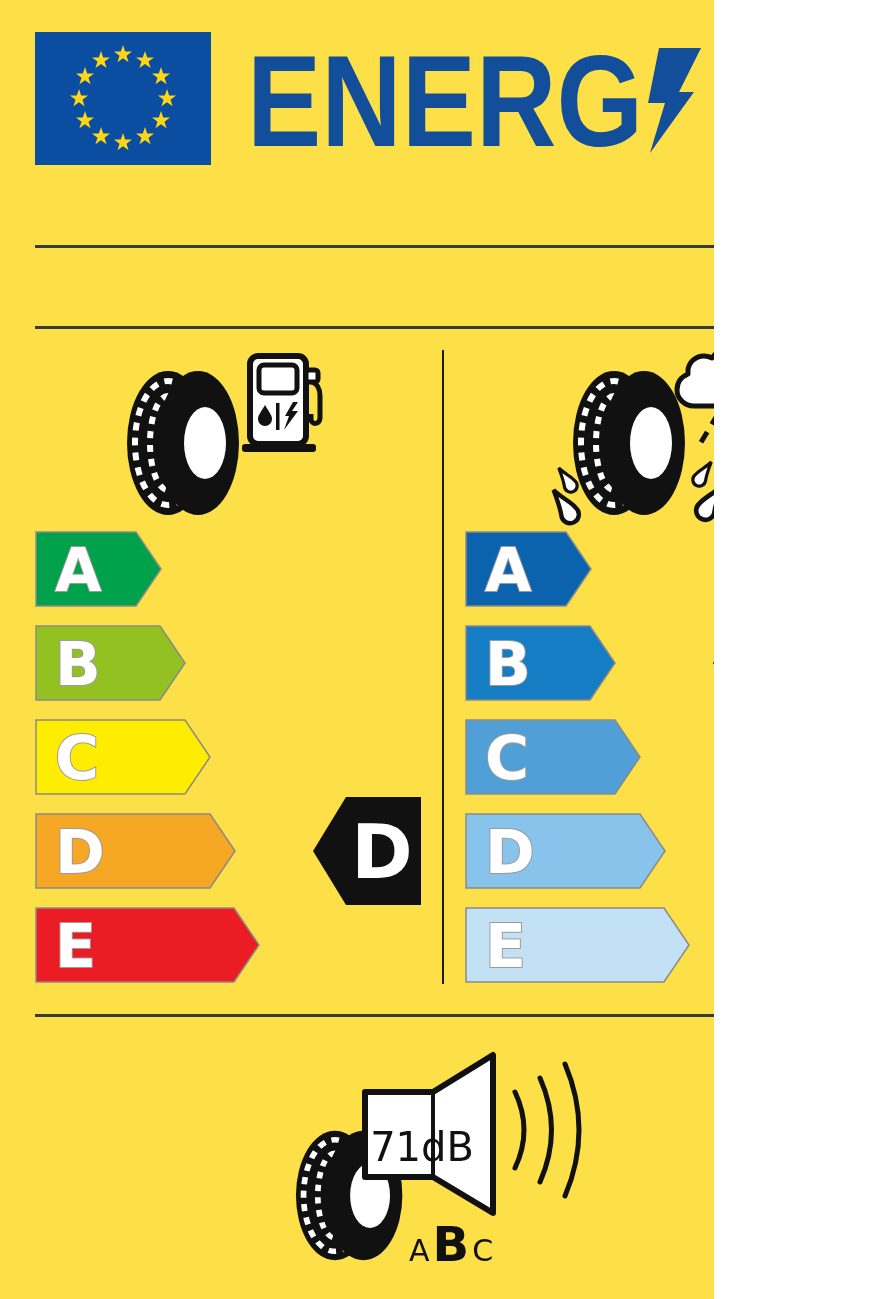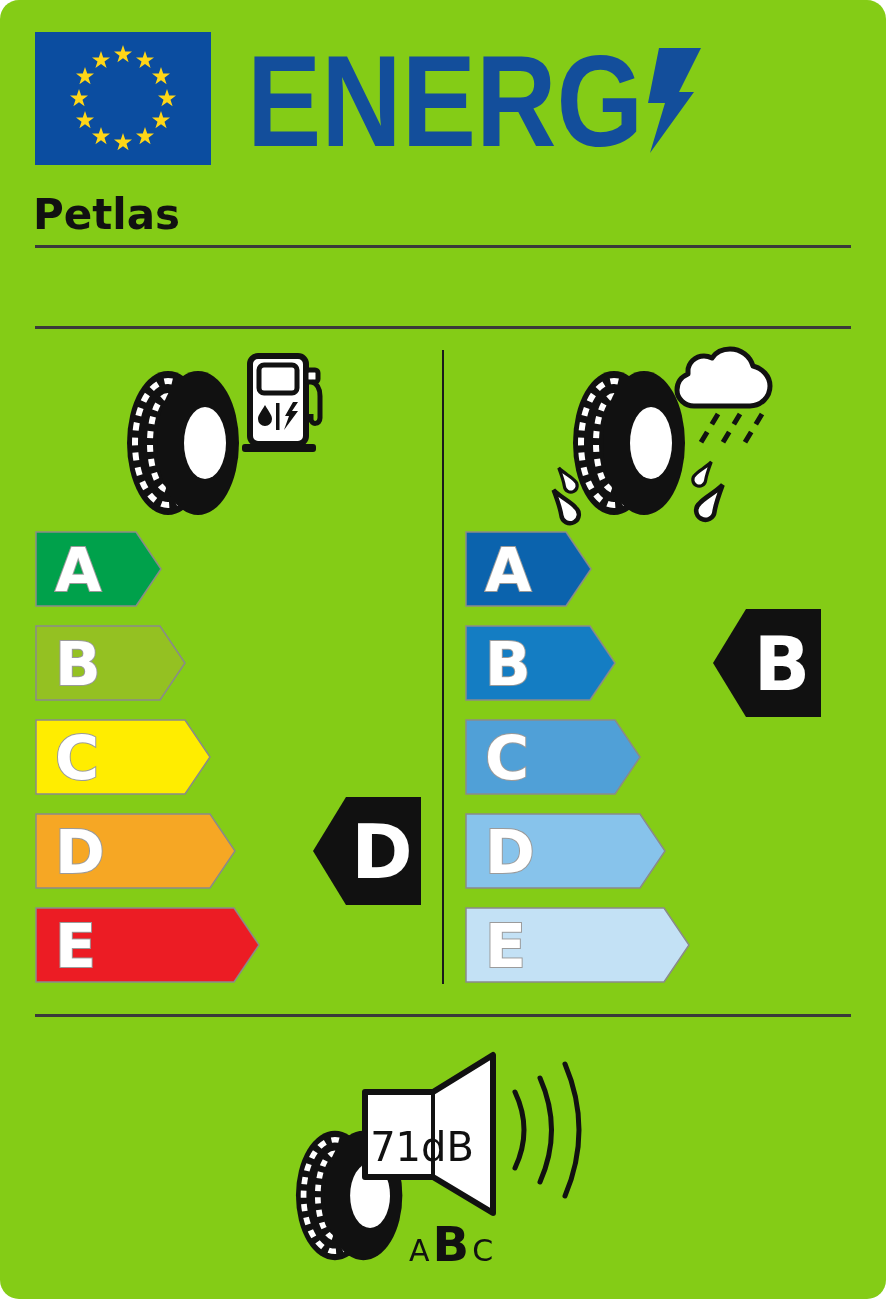--- a/index.html
+++ b/index.html
@@ -1,17 +1,17 @@
 <!DOCTYPE html>
 <html><head>
 <meta charset="utf-8">
 <style>
   html,body{margin:0;padding:0;background:#fff;}
-  .label{position:relative;width:886px;height:1299px;background:#84cc16;overflow:hidden;
-         font-family:"DejaVu Sans","Liberation Sans",sans-serif;border-radius:19px;}
+  .label{position:relative;width:714px;height:1299px;background:#fde047;overflow:hidden;
+         font-family:"DejaVu Sans","Liberation Sans",sans-serif;}
   .abs{position:absolute;}
   .rule{position:absolute;left:35px;width:816px;height:3px;background:#3a3a3a;}
   .vdivider{position:absolute;left:442px;top:350px;width:2px;height:634px;background:#1a1a1a;}
   .brand{position:absolute;left:33px;top:190px;font-size:42px;font-weight:bold;color:#111;
          letter-spacing:0px;}
   .row{position:absolute;}
   .arrow-letter{font-family:"DejaVu Sans",sans-serif;font-weight:bold;}
   .abc{position:absolute;left:409px;top:1220px;display:flex;align-items:baseline;gap:3px;
        line-height:1;color:#111;}
   .abc .sm{font-size:30px;}
@@ -51,21 +51,20 @@
     <use href="#star" transform="translate(44,66.5)"></use>
     <use href="#star" transform="translate(50,44.5)"></use>
     <use href="#star" transform="translate(66,28.4)"></use>
   </svg>
 
   <svg class="abs" style="left:245px;top:40px" width="470" height="120">
     <text x="2" y="106" font-family="Liberation Sans, sans-serif" font-weight="bold" font-size="130" textLength="396" lengthAdjust="spacingAndGlyphs" fill="#134e9b">ENERG</text>
     <polygon points="414,8 456,8 434,52 449,52 405,113 420,63 403,63" fill="#134e9b"></polygon>
   </svg>
 
-  <div class="brand">Petlas</div>
 
   <div class="rule" style="top:245px"></div>
   <div class="rule" style="top:326px"></div>
   <div class="vdivider"></div>
   <div class="rule" style="top:1014px"></div>
 
   <svg class="abs" style="left:120px;top:340px" width="235" height="190">
     <use href="#tire" transform="translate(6,28)"></use>
     <g transform="translate(122,10)">
       <rect x="8" y="6" width="56" height="88" rx="8" fill="#fff" stroke="#111" stroke-width="6"></rect>

